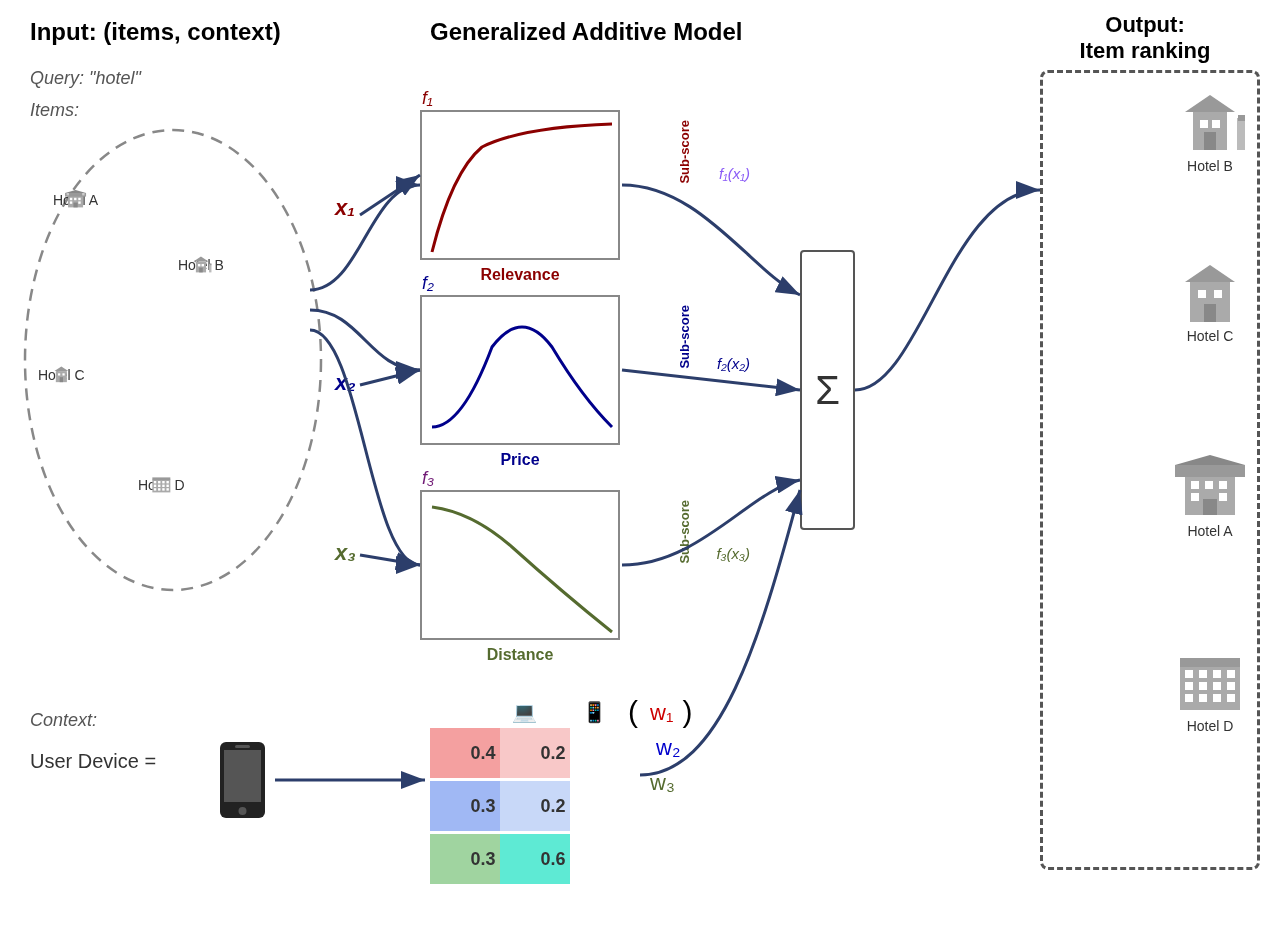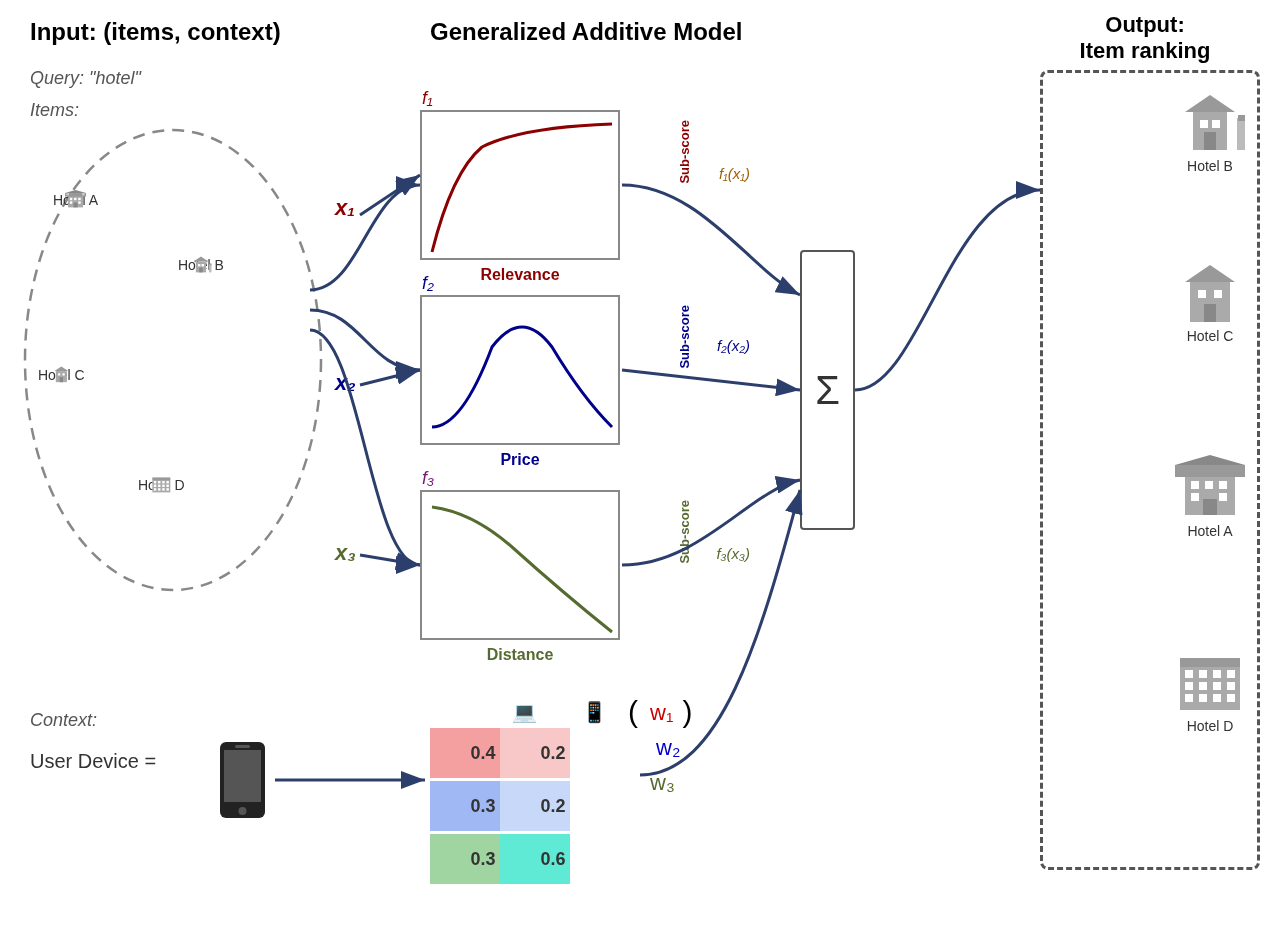--- a/index.html
+++ b/index.html
@@ -271,34 +271,34 @@
   <div class="f-label" style="left:2px;top:-22px;color:#8b0000;">f₁</div>
   <div style="border:2px solid #888;width:200px;height:150px;background:#fff;position:relative;">
 
     <svg width="200" height="150" viewBox="0 0 200 150" style="position:absolute;top:0;left:0;">
       <path d="M10,140 Q30,60 60,35 Q100,15 190,12" fill="none" stroke="#8b0000" stroke-width="3"></path>
     </svg>
   </div>
   <div class="feat-label" style="color:#8b0000;left:0;top:156px;width:200px;">Relevance</div>
 
   <div class="subscore-label" style="right:-72px;top:10px;color:#8b0000;">Sub-score</div>
-  <div style="position:absolute;right:-130px;top:55px;font-size:15px;color:#a16207;font-style:italic;">f₁(x₁)</div>
+  <div style="position:absolute;right:-130px;top:55px;font-size:15px;color:#8b5cf6;font-style:italic;">f₁(x₁)</div>
 </div>
 
 <div style="position:absolute;left:420px;top:295px;width:200px;height:150px;">
   <div class="f-label" style="position:absolute;left:2px;top:-22px;color:#00008b;">f₂</div>
   <div style="border:2px solid #888;width:200px;height:150px;background:#fff;position:relative;">
 
     <svg width="200" height="150" viewBox="0 0 200 150" style="position:absolute;top:0;left:0;">
       <path d="M10,130 Q40,130 70,50 Q100,10 130,50 Q160,100 190,130" fill="none" stroke="#00008b" stroke-width="3"></path>
     </svg>
   </div>
   <div class="feat-label" style="color:#00008b;position:absolute;left:0;top:156px;width:200px;">Price</div>
   <div class="subscore-label" style="position:absolute;right:-72px;top:10px;color:#00008b;">Sub-score</div>
-  <div style="position:absolute;right:-130px;top:42px;font-size:15px;color:#00008b;font-style:italic;">f₂(x₂)</div>
+  <div style="position:absolute;right:-130px;top:60px;font-size:15px;color:#00008b;font-style:italic;">f₂(x₂)</div>
 </div>
 
 <div style="position:absolute;left:420px;top:490px;width:200px;height:150px;">
   <div class="f-label" style="position:absolute;left:2px;top:-22px;color:#701a75;">f₃</div>
   <div style="border:2px solid #888;width:200px;height:150px;background:#fff;position:relative;">
 
     <svg width="200" height="150" viewBox="0 0 200 150" style="position:absolute;top:0;left:0;">
       <path d="M10,15 Q50,20 90,55 Q140,100 190,140" fill="none" stroke="#556b2f" stroke-width="3"></path>
     </svg>
   </div>

